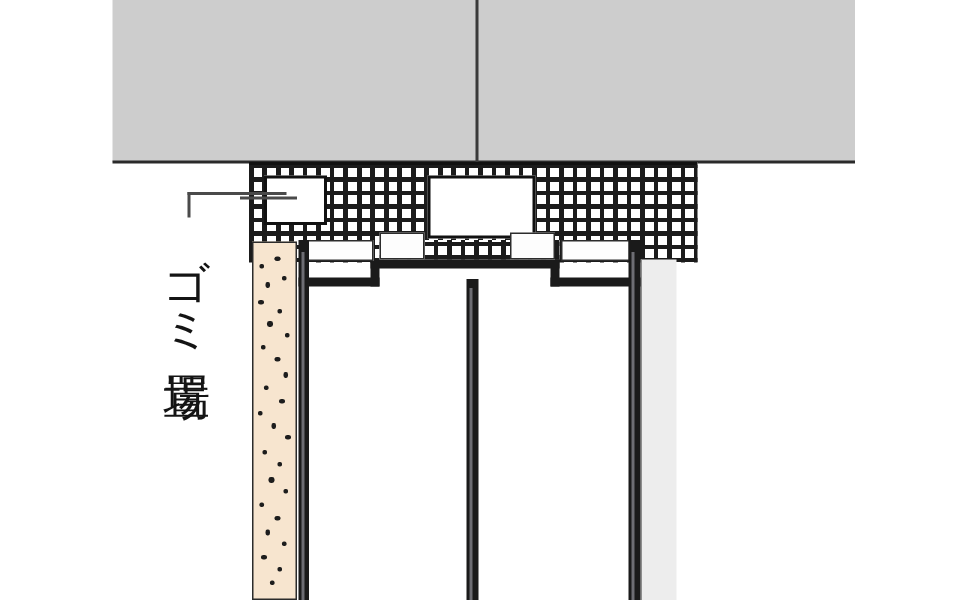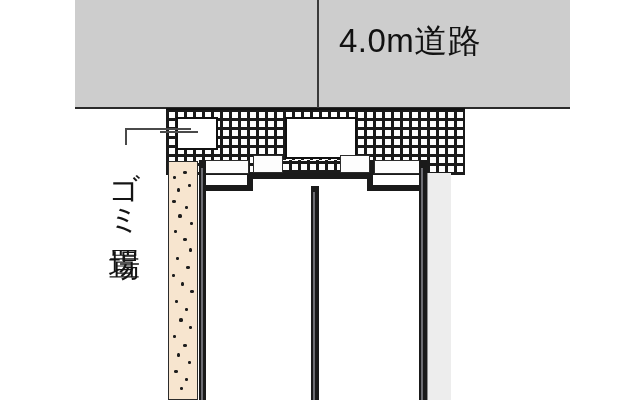--- a/index.html
+++ b/index.html
@@ -207,21 +207,20 @@
   }
 </style>
 </head>
 <body>
 
 <div id="canvas">
 
   <div class="road-area"></div>
   <div class="road-edge-line"></div>
   <div class="road-centerline"></div>
-  <div class="road-label">4.0m道路</div>
 
   <div class="hatch-zone"></div>
   <div class="under-hatch-band"></div>
   <div class="hatch-void void-gomi"></div>
   <div class="hatch-void void-center"></div>
 
   <div class="gravel-strip">
       <div class="spk" style="left: 4px; top: 14px; width: 3px; height: 3px; background: rgb(29, 29, 29);"></div>
       <div class="spk" style="left: 14px; top: 9px; width: 4px; height: 3px; background: rgb(29, 29, 29);"></div>
       <div class="spk" style="left: 8px; top: 26px; width: 3px; height: 4px; background: rgb(29, 29, 29);"></div>

